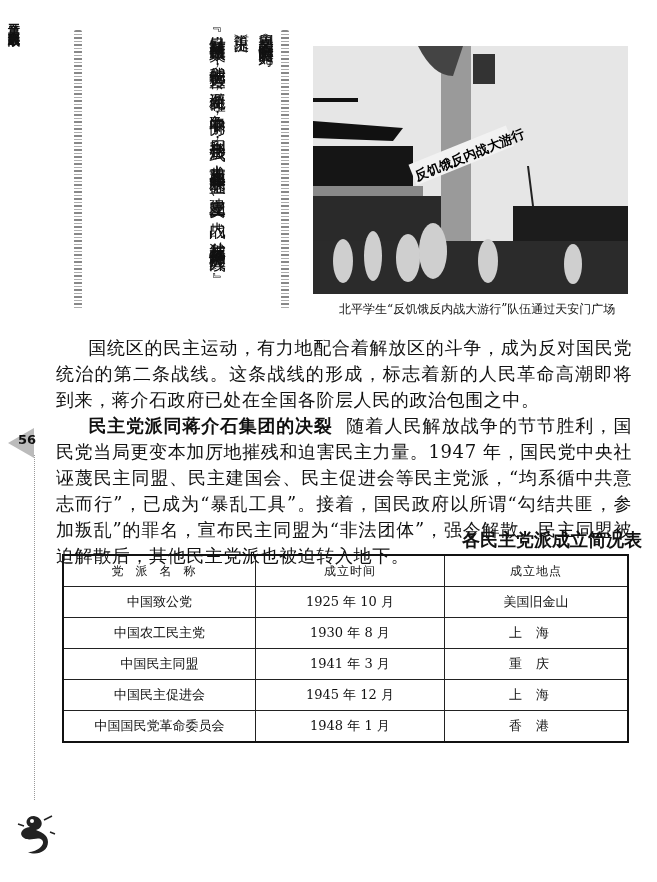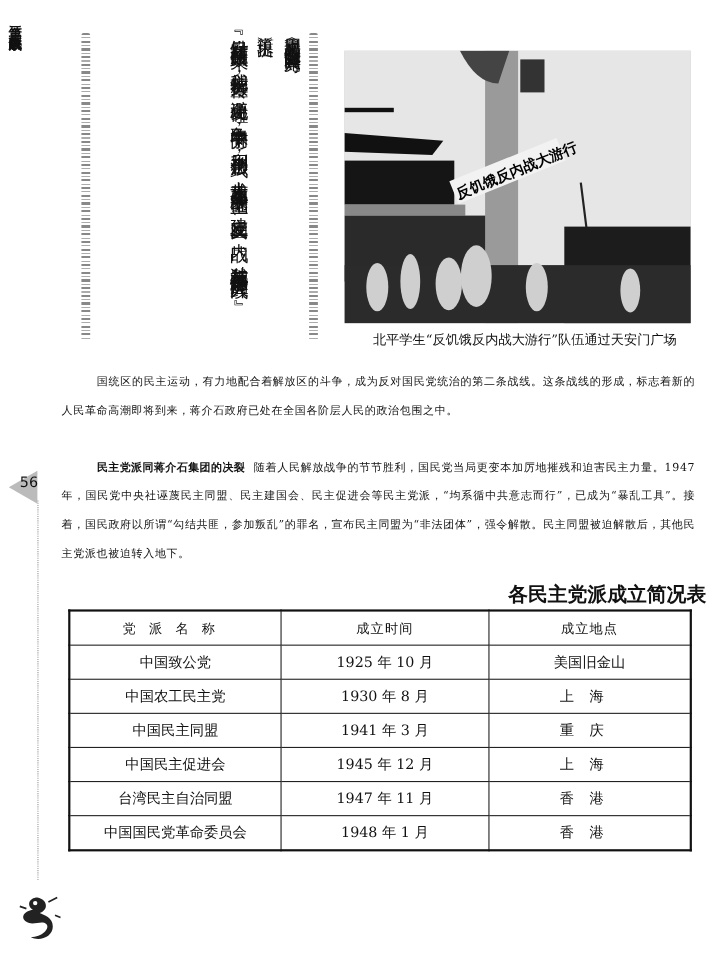--- a/index.html
+++ b/index.html
@@ -21,27 +21,27 @@
   .quote { left:78px; top:22px; width:200px; height:285px; writing-mode:vertical-rl;
     font-family:"DejaVu Sans", sans-serif; font-size:16.5px; line-height:23.5px; letter-spacing:1.2px; }
   .quote .intro { font-family:"DejaVu Serif", serif; font-size:15.5px; }
 
   
   .photo { left:313px; top:46px; width:315px; height:248px; overflow:hidden; background:#d8d8d8; }
   .photo svg { display:block; }
   .caption { left:294px; top:301px; width:330px; font-size:12px; text-align:left; padding-left:45px; box-sizing:border-box; }
 
   
-  .para { left:56px; width:576px; font-size:10px; line-height:26px; letter-spacing:0.6px; text-align:justify; }
+  .para { left:56px; width:576px; font-size:18px; line-height:26px; letter-spacing:0.6px; text-align:justify; }
   .para .indent { display:inline-block; width:32px; }
   .para .bold-head { font-family:"DejaVu Sans", sans-serif; font-weight:bold; letter-spacing:0.3px; }
 
   
   .page-tab { left:8px; top:428px; width:0; height:0; border-top:15px solid transparent; border-bottom:15px solid transparent; border-right:26px solid #bbb; }
-  .page-num { left:18px; top:432px; font-family:"DejaVu Sans", sans-serif; font-weight:normal; font-size:13px; }
+  .page-num { left:18px; top:432px; font-family:"DejaVu Sans", sans-serif; font-weight:bold; font-size:13px; }
   .page-line { left:34px; top:455px; width:0; height:345px; border-left:1.5px dotted #999; }
 
   .dragon { left:14px; top:812px; width:42px; height:46px; }
 
   
   .table-title { left:76px; top:528px; width:566px; text-align:right;
     font-family:"DejaVu Sans", sans-serif; font-weight:bold; font-size:18px; }
   table.tbl { position:absolute; left:62px; top:554px; width:567px; border-collapse:collapse; font-size:13px;padding-left:20px; }
   table.tbl th, table.tbl td { border:1.3px solid #222; height:30px; text-align:center; padding:0; font-weight:normal; }
   table.tbl th { font-size:12px; letter-spacing:1px; }
@@ -144,23 +144,18 @@
       <td>中国民主同盟</td>
       <td>1941 年 3 月</td>
       <td class="spaced">重庆</td>
     </tr>
     <tr>
       <td>中国民主促进会</td>
       <td>1945 年 12 月</td>
       <td class="spaced">上海</td>
     </tr>
     <tr>
-      <td>台湾民主自治同盟</td>
-      <td>1947 年 11 月</td>
-      <td class="spaced">香港</td>
-    </tr>
-    <tr>
       <td>中国国民党革命委员会</td>
       <td>1948 年 1 月</td>
       <td class="spaced">香港</td>
     </tr>
   </tbody>
 </table>
 
 </body></html>

